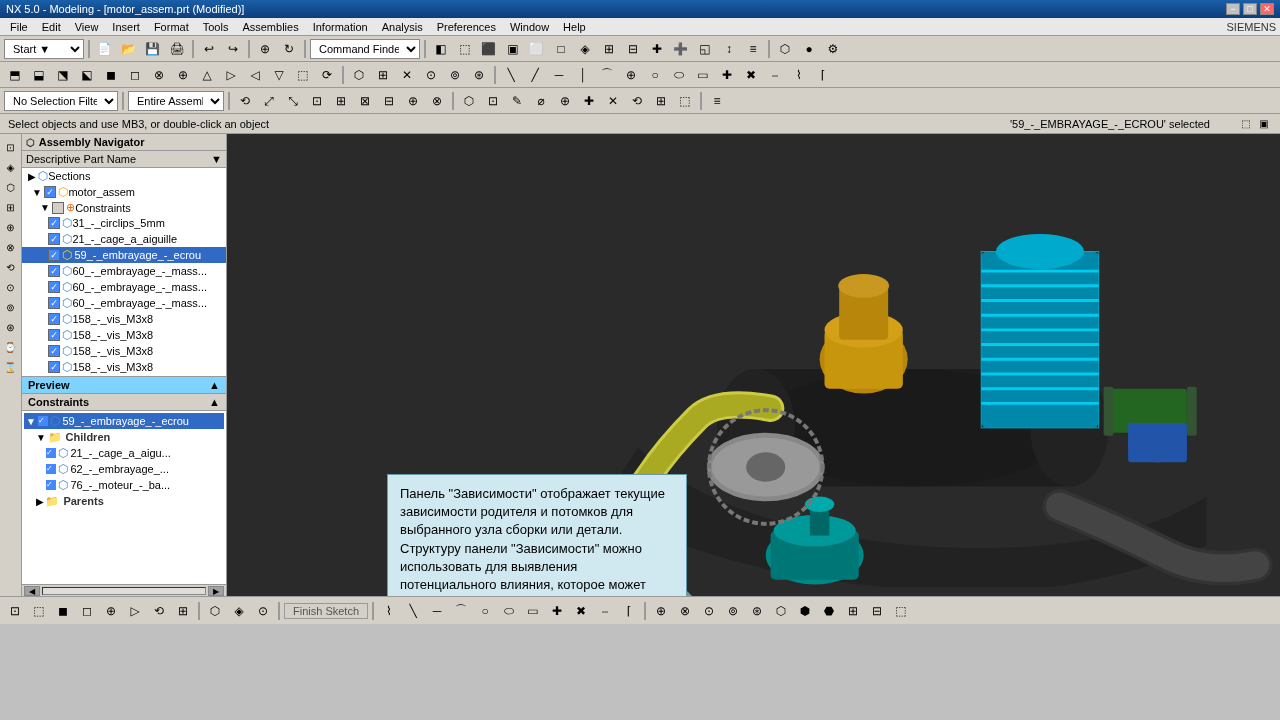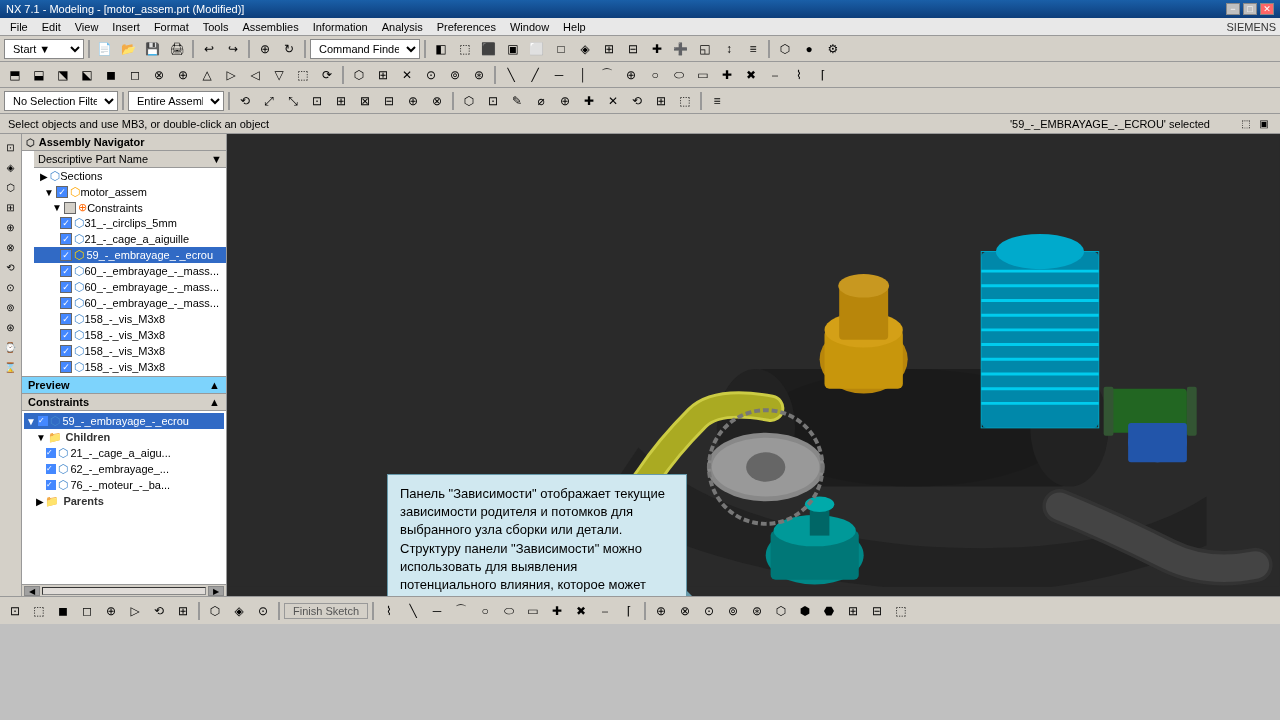--- a/index.html
+++ b/index.html
@@ -122,21 +122,20 @@
       font-size: 11px;
       font-weight: bold;
       border-bottom: 1px solid #999;
       display: flex; align-items: center; gap: 4px;
     }
     #assembly-nav-content {
       flex: 1;
       background: white;
       overflow: hidden;
       min-height: 0;
-      padding-left: 12px;
     }
     .nav-col-header {
       background: #d4d0c8;
       padding: 2px 4px;
       font-size: 11px;
       border-bottom: 1px solid #999;
       display: flex; justify-content: space-between; align-items: center;
     }
     .tree-item {
       display: flex;
@@ -256,21 +255,21 @@
 
     .assy-icon { color: #ffa500; font-size: 12px; }
     .part-icon { color: #4488cc; font-size: 12px; }
     .constraint-icon { color: #ff6600; font-size: 11px; }
     .check-blue { background: #4488ff !important; color: white !important; }
   </style>
 </head>
 <body>
 
 <div id="title-bar">
-  <span>NX 7.1 - Modeling - [motor_assem.prt (Modified)]</span>
+  <span>NX 5.0 - Modeling - [motor_assem.prt (Modified)]</span>
   <div class="win-controls">
     <div class="win-btn">−</div>
     <div class="win-btn">□</div>
     <div class="win-btn" style="background:#ff6666;color:white;">✕</div>
   </div>
 </div>
 
 <div id="menu-bar">
   <div class="menu-item">File</div>
   <div class="menu-item">Edit</div>

